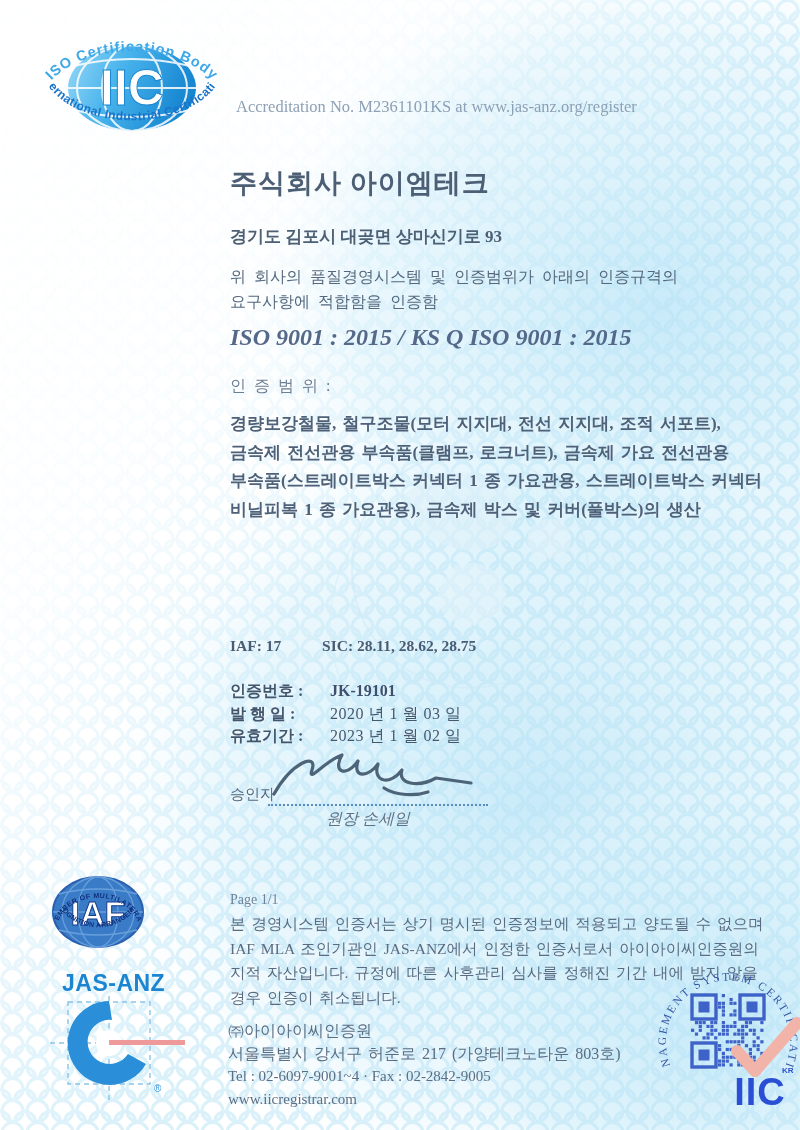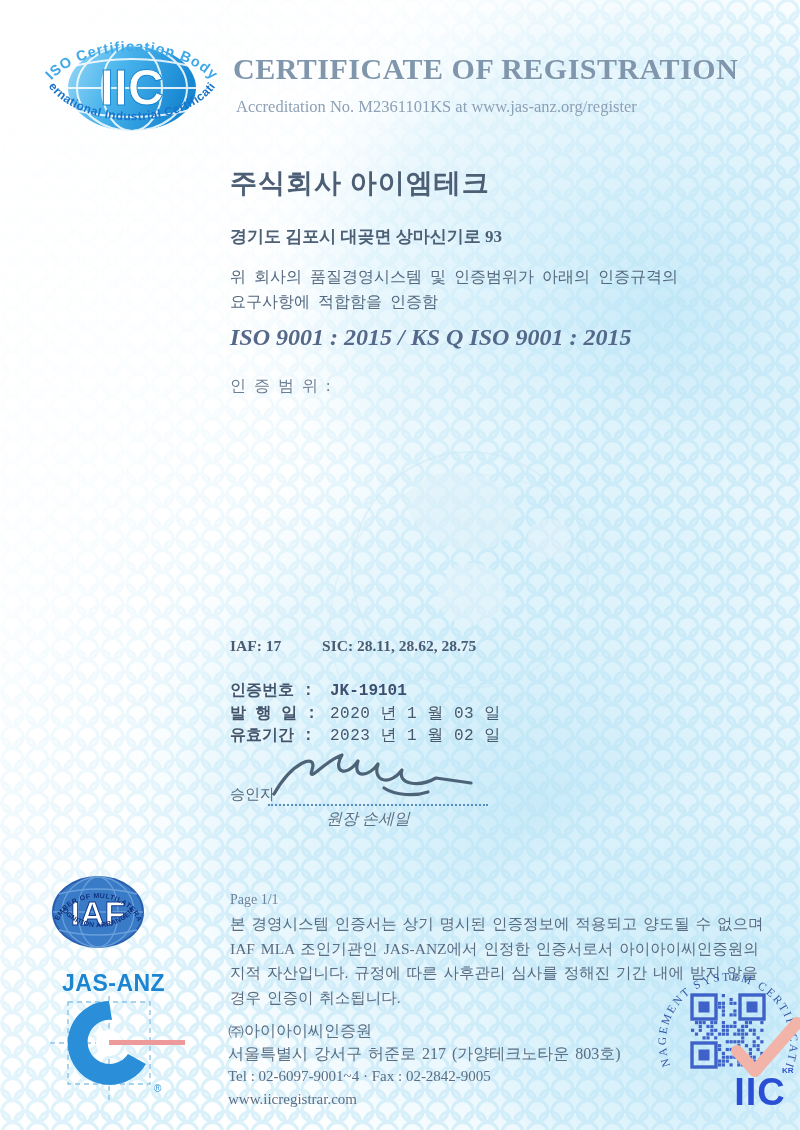--- a/index.html
+++ b/index.html
@@ -15,21 +15,21 @@
   .address{left:230px;top:225px;width:540px;font-size:17px;font-weight:bold;color:#4d5f75;}
   .statement{left:230px;top:264px;width:545px;font-size:16px;line-height:25px;color:#55687e;word-spacing:4px;}
   .standard{left:230px;top:324px;width:560px;font-size:24px;font-weight:bold;color:#54688a;font-style:italic;}
   .scope-label{left:230px;top:376px;width:300px;font-size:16px;color:#6b7f94;letter-spacing:2px;}
   .scope{left:230px;top:410px;width:555px;font-size:17px;font-weight:bold;line-height:28.5px;color:#4f6178;word-spacing:2px;}
 
   .iaf-line{left:230px;top:637px;width:500px;font-size:15.5px;font-weight:bold;color:#4a5c74;}
   .iaf-line .sic{margin-left:37px;}
 
   .fields{left:230px;top:680px;width:420px;font-size:16px;line-height:22.5px;color:#43556c;}
-  .frow{display:flex;font-family:Liberation Mono, monospace;}
+  .frow{display:flex;}
   .flabel{width:100px;font-weight:bold;}
   .fvalue{font-weight:bold;color:#3d5070;}
   .fvalue.date{font-weight:normal;color:#46586e;letter-spacing:0.5px;}
 
   .approver-label{left:230px;top:785px;font-size:15px;color:#55687e;}
   .sig-svg{left:266px;top:748px;}
   .dotline{left:268px;top:784px;width:220px;height:20px;border-bottom:2px dotted #5b8cc0;}
   .approver-title{left:326px;top:809px;font-size:16px;font-style:italic;color:#5f7185;}
 
   .pagenum{left:230px;top:884px;font-size:14px;color:#70829a;margin-top:8px;}
@@ -104,34 +104,39 @@
     </g>
     <text x="98" y="81" text-anchor="middle" font-family="Liberation Sans, sans-serif" font-weight="bold" font-size="50" fill="#ffffff" stroke="#1787d2" stroke-width="1">IIC</text>
     <text font-family="Liberation Sans, sans-serif" font-size="14.5" font-weight="bold" fill="#3fa8e8" letter-spacing="1">
       <textPath href="#arcTop" startOffset="50%" text-anchor="middle">ISO Certification Body</textPath>
     </text>
     <text font-family="Liberation Sans, sans-serif" font-size="12" font-weight="bold" fill="#1973c8" letter-spacing="0.4">
       <textPath href="#arcBot" startOffset="50%" text-anchor="middle">International Industrial Certification</textPath>
     </text>
   </svg>
 
-  <div class="abs title">CERTIFICATE OF REGISTRATION</div>
   <div class="abs accred">Accreditation No. M2361101KS at www.jas-anz.org/register</div>
 
   <div class="abs company">주식회사 아이엠테크</div>
   <div class="abs address">경기도 김포시 대곶면 상마신기로 93</div>
 
   <div class="abs statement">
     <div>위 회사의 품질경영시스템 및 인증범위가 아래의 인증규격의</div>
     <div>요구사항에 적합함을 인증함</div>
   </div>
 
   <div class="abs standard">ISO 9001 : 2015 / KS Q ISO 9001 : 2015</div>
   <div class="abs scope-label">인 증 범 위 :</div>
 
+  <div class="abs scope">
+    <div>경량보강철물, 철구조물(모터 지지대, 전선 지지대, 조적 서포트),</div>
+    <div>금속제 전선관용 부속품(클램프, 로크너트), 금속제 가요 전선관용</div>
+    <div>부속품(스트레이트박스 커넥터 1 종 가요관용, 스트레이트박스 커넥터</div>
+    <div>비닐피복 1 종 가요관용), 금속제 박스 및 커버(풀박스)의 생산</div>
+  </div>
 
   <div class="abs iaf-line">
     <span>IAF: 17</span>
     <span class="sic">SIC: 28.11, 28.62, 28.75</span>
   </div>
 
   <div class="abs fields">
     <div class="frow">
       <span class="flabel">인증번호 :</span>
       <span class="fvalue">JK-19101</span>

